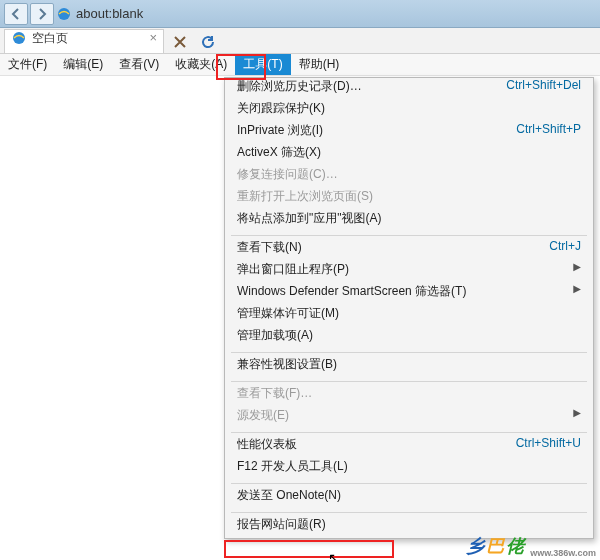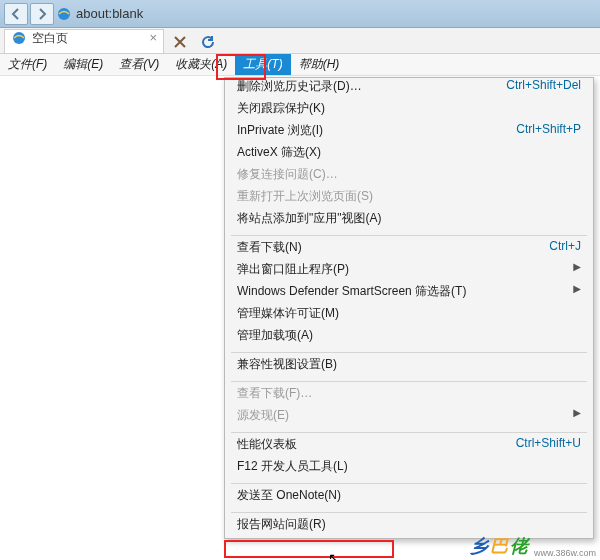--- a/index.html
+++ b/index.html
@@ -11,21 +11,21 @@
 .titlebar .url { flex: 0 0 auto; font-size: 13px; color: #333; padding-left: 2px; }
 
 
 .tabbar { height: 26px; background: #f2f2f2; border-bottom: 1px solid #d0d0d0; display: flex; align-items: flex-end; padding-left: 4px; }
 .tab { display: flex; align-items: flex-start; background: #fff; border: 1px solid #cfcfcf; border-bottom: none; height: 24px; padding: 0 6px; gap: 5px; font-size: 12px; color: #333; min-width: 160px; }
 .tab .close { margin-left: auto; color: #888; font-size: 13px; cursor: pointer; }
 .tabbar .iconbtn { width: 24px; height: 22px; display: flex; align-items: center; justify-content: center; border: 1px solid transparent; margin-left: 4px; cursor: pointer; }
 
 
 .menubar { height: 22px; background: #f7f7f7; border-bottom: 1px solid #e2e2e2; display: flex; align-items: stretch; font-size: 12px; }
-.menubar .mi { padding: 0 8px; display: flex; align-items: center; color: #222; cursor: pointer; white-space: nowrap; font-style: italic; }
+.menubar .mi { padding: 0 8px; display: flex; align-items: center; color: #222; cursor: pointer; white-space: nowrap; }
 .menubar .mi.active { background: #1a8ad4; color: #ffffff; }
 
 
 .hl1 { position: absolute; border: 2px solid #e22; pointer-events: none; }
 .hl-tools { left: 216px; top: 54px; width: 50px; height: 26px; }
 .hl-inet { left: 224px; top: 540px; width: 170px; height: 18px; }
 
 
 .menu { position: absolute; left: 224px; top: 77px; width: 370px; background: #f4f4f4; border: 1px solid #b9b9b9; box-shadow: 2px 3px 6px rgba(0,0,0,.25); font-size: 12px; }
 .menu .row { display: flex; align-items: flex-start; height: 22px; padding: 0 12px; color: #222; cursor: pointer; }
@@ -36,21 +36,21 @@
 .menu .sep { height: 1px; background: #d4d4d4; margin: 3px 6px; }
 
 
 .content { position: absolute; left: 0; top: 77px; right: 0; bottom: 0; background: #fff; }
 
 .cursor { position: absolute; left: 328px; top: 550px; font-size: 14px; color: #000; pointer-events: none; }
 
 
 .wm { position: absolute; right: 4px; bottom: 2px; font-size: 18px; font-weight: bold; font-style: italic; display: flex; gap: 2px; pointer-events: none; }
 .wm .a { color: #1e5fb3; } .wm .b { color: #f5a623; } .wm .c { color: #2aa02a; }
-.wm .sub { font-size: 9px; color: #888; font-weight: normal; font-style: normal; margin-left: 4px; align-self: flex-end; }
+.wm .sub { font-size: 9px; color: #888; font-weight: bold; font-style: normal; margin-left: 4px; align-self: flex-end; }
 
 svg.ie-logo { width: 16px; height: 16px; }
 </style>
 </head>
 <body>
 
 <div class="titlebar">
   <div class="navbtn">
     <svg width="12" height="12" viewBox="0 0 12 12">
         <path d="M8 1 L3 6 L8 11" stroke="#5b7a94" stroke-width="2" fill="none"></path>

